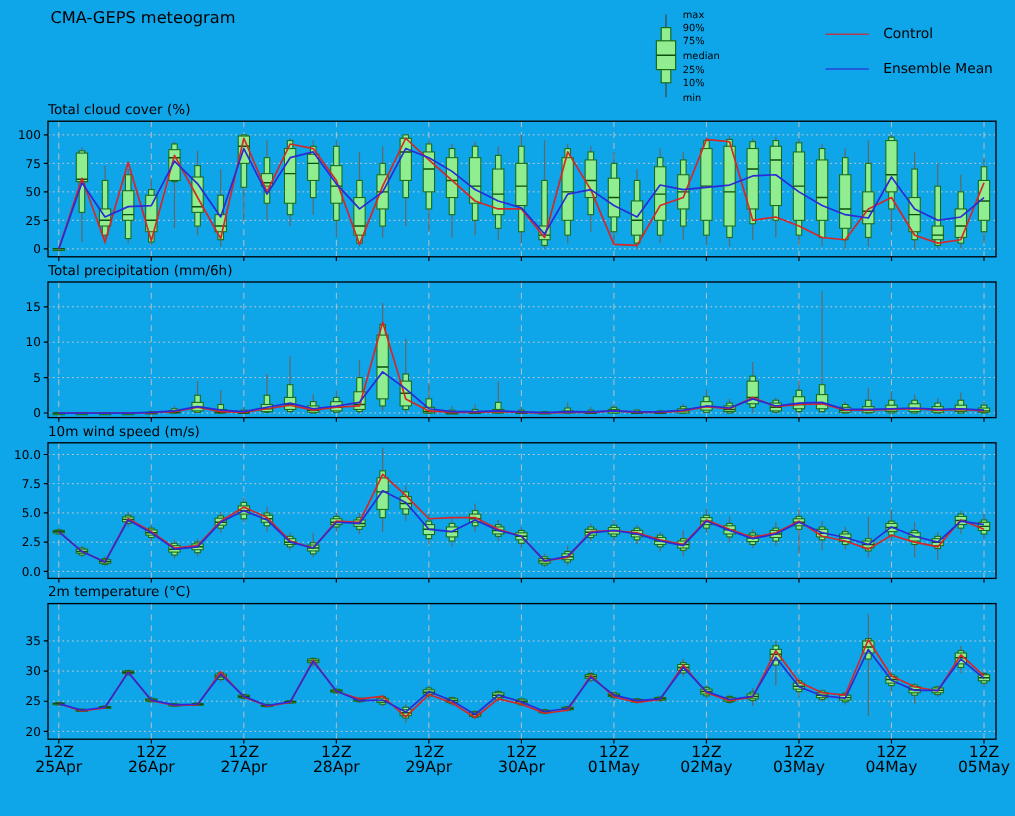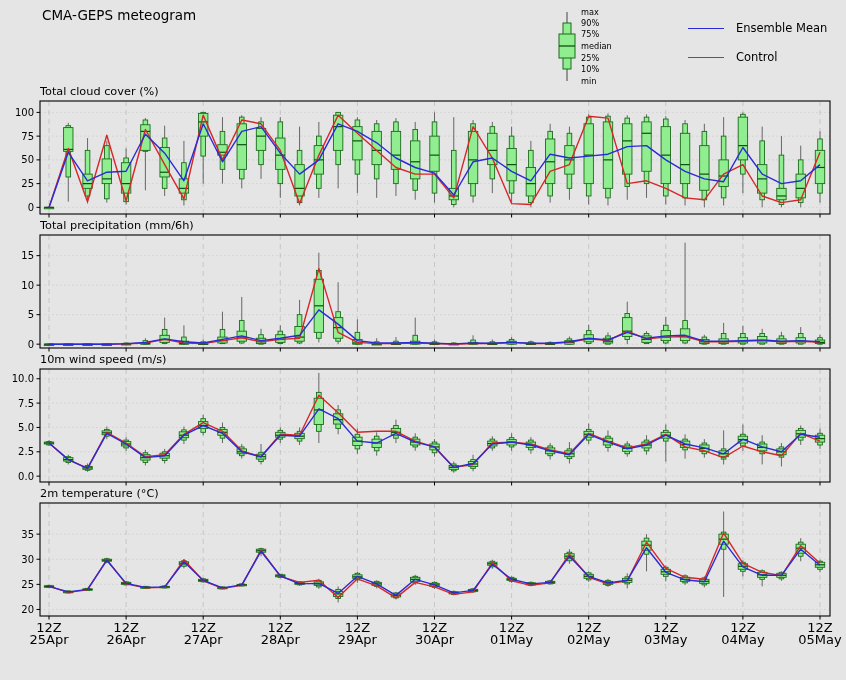--- a/index.html
+++ b/index.html
@@ -1,20 +1,20 @@
 <!DOCTYPE html>
 <html><head>
 <meta charset="utf-8">
 <style>
   html,body{margin:0;padding:0;background:#fff;}
   body{width:846px;height:680px;font-family:"DejaVu Sans","Liberation Sans",sans-serif;color:#000;overflow:hidden;}
-  #app{position:relative;width:846px;height:680px;background:#e5e5e5;}
+  #app{position:relative;width:846px;height:680px;background:#0ea5e9;}
   #header{position:relative;width:846px;height:84px;}
   #titles{position:absolute;left:42px;top:6px;line-height:19.5px;font-size:13.5px;}
-  #box-legend{position:absolute;left:550px;top:4px;}
+  #box-legend{position:absolute;left:538px;top:4px;}
   #line-legend{position:absolute;left:688px;top:18px;font-size:11.5px;}
   .legrow{display:flex;align-items:center;height:20px;margin-bottom:9px;}
   .legline{width:36px;height:0;border-top:1.6px solid;margin-right:12px;}
   #panels svg{display:block;}
   #xlabels{position:relative;width:802px;height:40px;font-size:13px;}
   .xlab{position:absolute;width:70px;text-align:center;line-height:12px;}
 </style>
 </head>
 <body>
 
@@ -33,26 +33,26 @@
           <text x="31" y="22" font-size="8.2" fill="#000">90%</text>
           <text x="31" y="33" font-size="8.2" fill="#000">75%</text>
           <text x="31" y="45" font-size="8.2" fill="#000">median</text>
           <text x="31" y="57" font-size="8.2" fill="#000">25%</text>
           <text x="31" y="68" font-size="8.2" fill="#000">10%</text>
           <text x="31" y="80" font-size="8.2" fill="#000">min</text>
         </svg>
     </div>
     <div id="line-legend">
       <div class="legrow">
+        <span class="legline" id="leg-control-line" style="border-top-color: rgb(214, 39, 40);"></span>
+        <span>Control</span>
+      </div>
+      <div class="legrow">
         <span class="legline" id="leg-mean-line" style="border-top-color: rgb(43, 43, 213);"></span>
         <span>Ensemble Mean</span>
-      </div>
-      <div class="legrow">
-        <span class="legline" id="leg-control-line" style="border-top-color: rgb(214, 39, 40);"></span>
-        <span>Control</span>
       </div>
     </div>
   </div>
   <div id="panels">
       <svg width="846" height="134">
         <line x1="40" x2="830" y1="123.35294117647058" y2="123.35294117647058" stroke="#cccccc" stroke-width="0.8" stroke-dasharray="1.5,2.5"></line>
         <line x1="40" x2="830" y1="99.61344537815125" y2="99.61344537815125" stroke="#cccccc" stroke-width="0.8" stroke-dasharray="1.5,2.5"></line>
         <line x1="40" x2="830" y1="75.87394957983193" y2="75.87394957983193" stroke="#cccccc" stroke-width="0.8" stroke-dasharray="1.5,2.5"></line>
         <line x1="40" x2="830" y1="52.134453781512605" y2="52.134453781512605" stroke="#cccccc" stroke-width="0.8" stroke-dasharray="1.5,2.5"></line>
         <line x1="40" x2="830" y1="28.39495798319328" y2="28.39495798319328" stroke="#cccccc" stroke-width="0.8" stroke-dasharray="1.5,2.5"></line>

